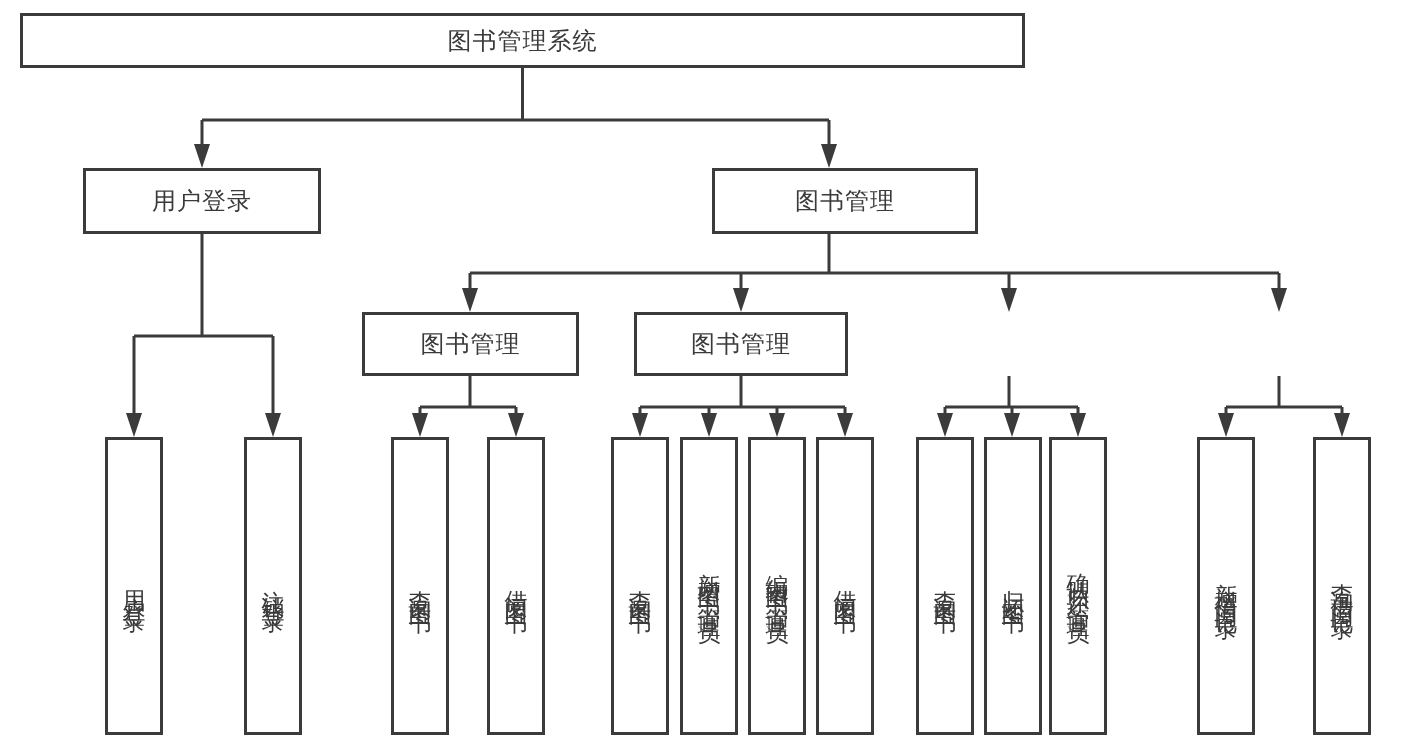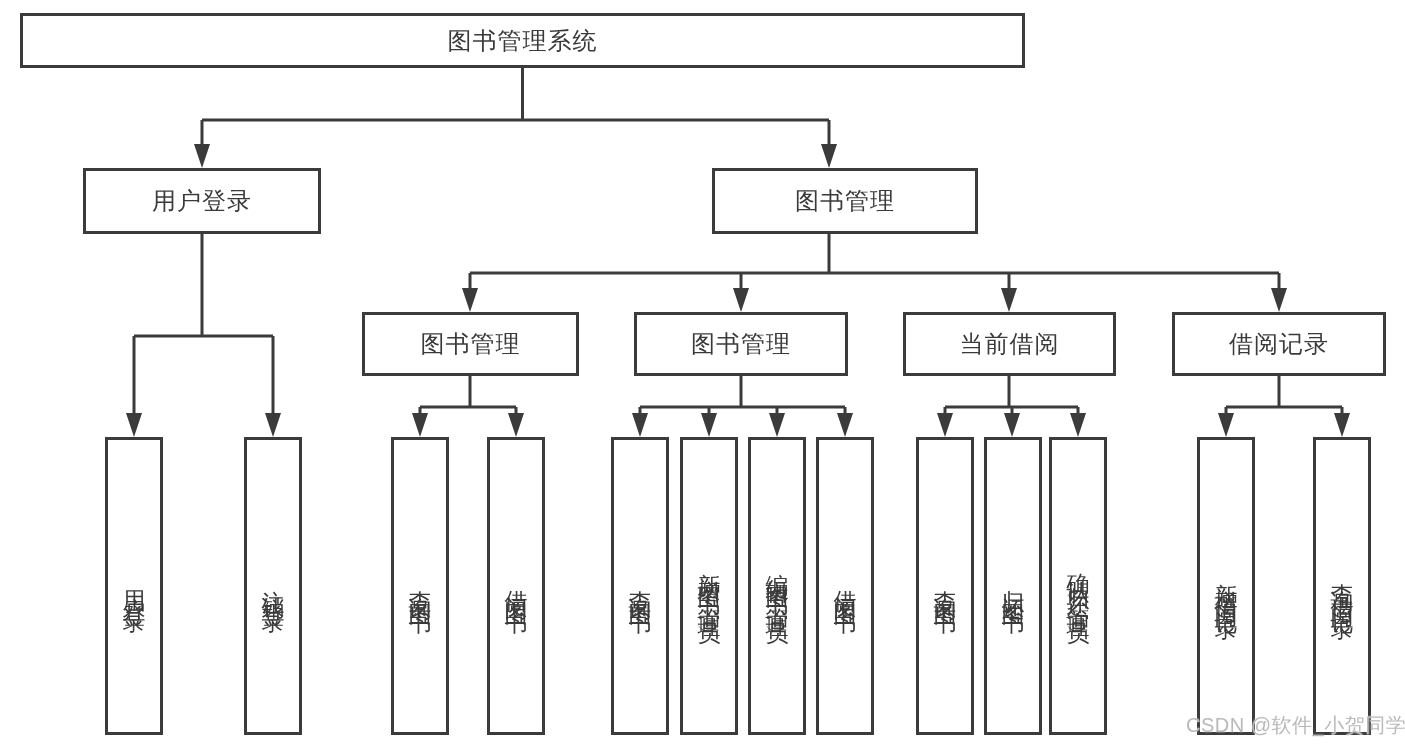--- a/index.html
+++ b/index.html
@@ -99,26 +99,20 @@
   <div class="node" style="left:712px;top:168px;width:266px;height:66px">
     <span class="lbl">图书管理</span>
   </div>
 
   <div class="node" style="left:362px;top:312px;width:217px;height:64px">
     <span class="lbl">图书管理</span>
   </div>
   <div class="node" style="left:634px;top:312px;width:214px;height:64px">
     <span class="lbl">图书管理</span>
   </div>
-  <div class="node" style="left:903px;top:312px;width:213px;height:64px">
-    <span class="lbl">当前借阅</span>
-  </div>
-  <div class="node" style="left:1172px;top:312px;width:214px;height:64px">
-    <span class="lbl">借阅记录</span>
-  </div>
 
   <div class="node" style="left:105px;top:437px;width:58px;height:298px">
     <span class="vlbl">用户登录</span>
   </div>
   <div class="node" style="left:244px;top:437px;width:58px;height:298px">
     <span class="vlbl">注销登录</span>
   </div>
 
   <div class="node" style="left:391px;top:437px;width:58px;height:298px">
     <span class="vlbl">查询图书</span>
@@ -150,15 +144,14 @@
     <span class="vlbl">确认归还（管理员）</span>
   </div>
 
   <div class="node" style="left:1197px;top:437px;width:58px;height:298px">
     <span class="vlbl">新增借阅记录</span>
   </div>
   <div class="node" style="left:1313px;top:437px;width:58px;height:298px">
     <span class="vlbl">查询借阅记录</span>
   </div>
 
-  <div class="watermark">CSDN @软件_小贺同学</div>
 
 </div>
 
 </body></html>

